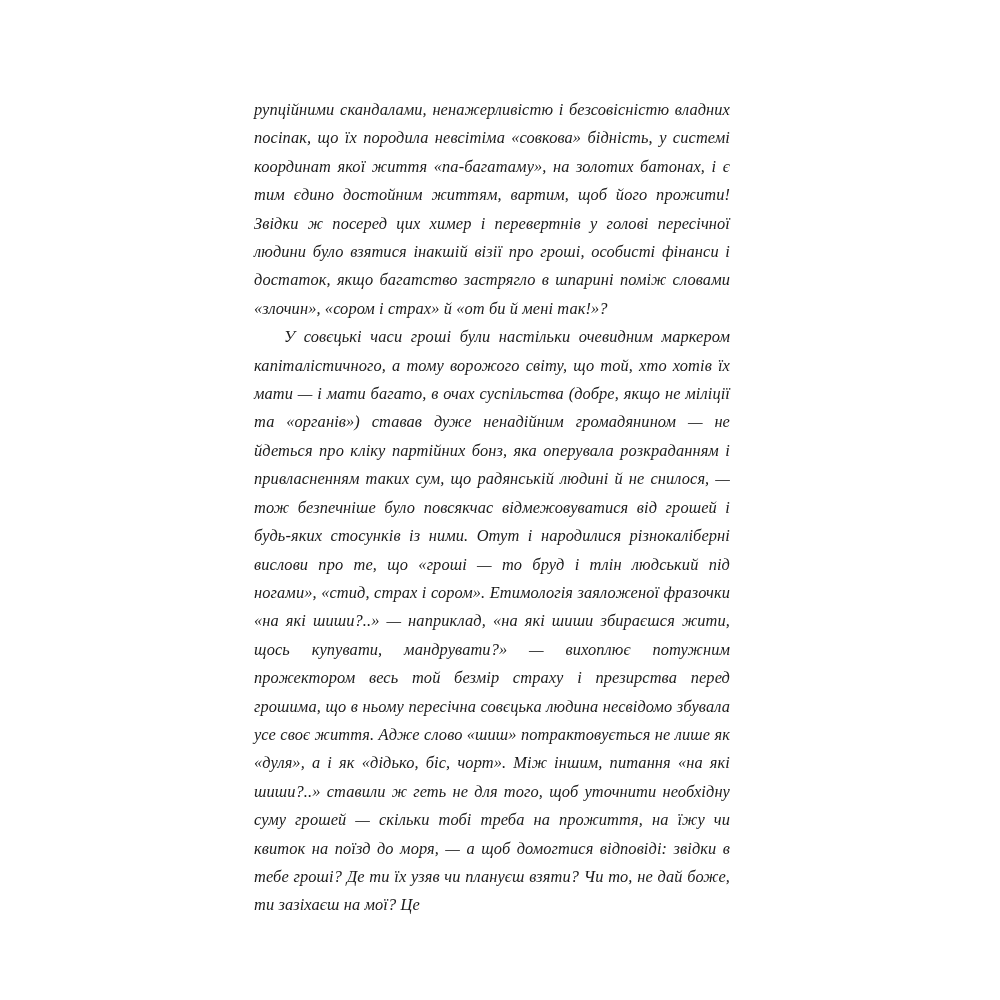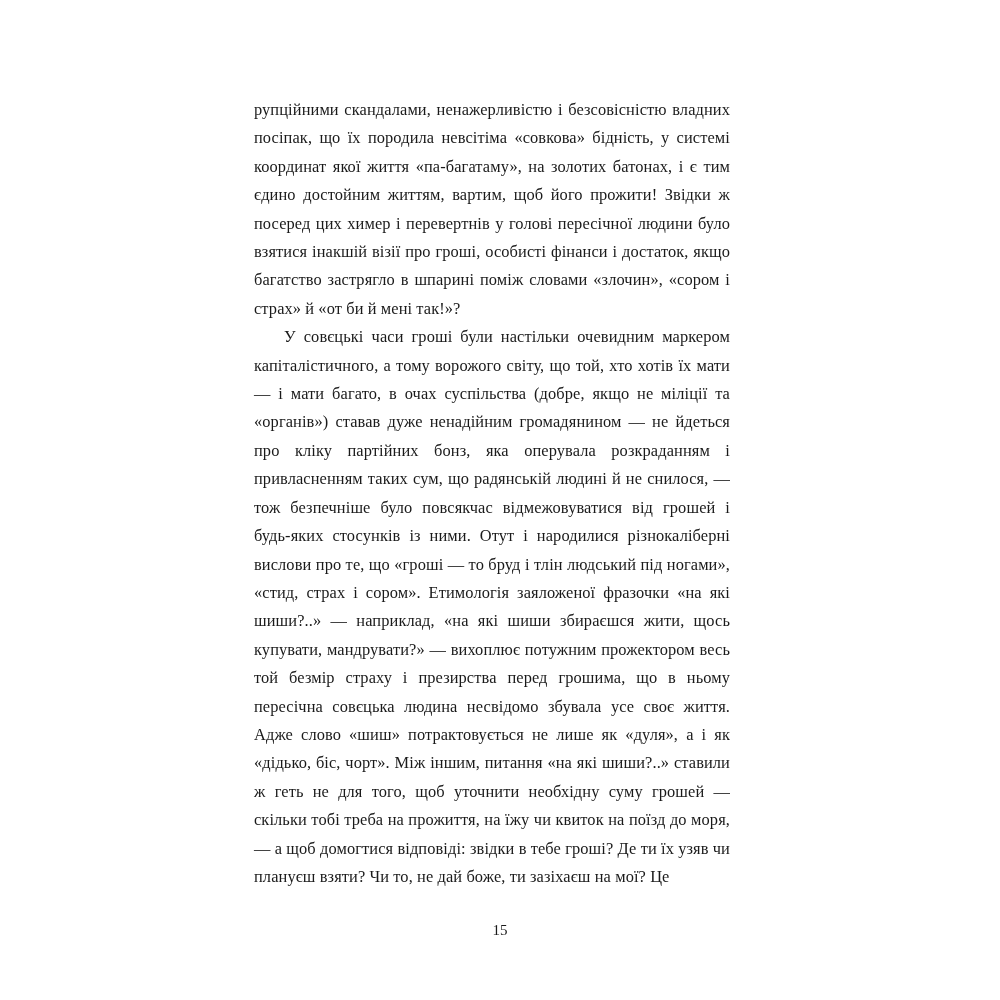--- a/index.html
+++ b/index.html
@@ -11,20 +11,21 @@
     width: 1000px;
     height: 1000px;
     overflow: hidden;
     font-family: "Liberation Serif", serif;
   }
   .page {
     position: relative;
     width: 1000px;
     height: 776px;
     background: #ffffff;
+    font-style: italic;
   }
   .text-column {
     position: absolute;
     left: 254px;
     top: 96px;
     width: 476px;
   }
   .para {
     margin: 0;
     font-size: 16.4px;
@@ -51,15 +52,14 @@
 </head>
 <body>
 
 <div class="page">
 
   <div class="text-column">
     <p class="para">рупційними скандалами, ненажерливістю і безсовісністю владних посіпак, що їх породила невсітіма «совкова» бідність, у системі координат якої життя «па-багатаму», на золотих батонах, і є тим єдино достойним життям, вартим, щоб його прожити! Звідки ж посеред цих химер і перевертнів у голові пересічної людини було взятися інакшій візії про гроші, особисті фінанси і достаток, якщо багатство застрягло в шпарині поміж словами «злочин», «сором і страх» й «от би й мені так!»?</p>
     <p class="para indented">У совєцькі часи гроші були настільки очевидним маркером капіталістичного, а тому ворожого світу, що той, хто хотів їх мати — і мати багато, в очах суспільства (добре, якщо не міліції та «органів») ставав дуже ненадійним громадянином — не йдеться про кліку партійних бонз, яка оперувала розкраданням і привласненням таких сум, що радянській людині й не снилося, — тож безпечніше було повсякчас відмежовуватися від грошей і будь-яких стосунків із ними. Отут і народилися різнокаліберні вислови про те, що «гроші — то бруд і тлін людський під ногами», «стид, страх і сором». Етимологія заяложеної фразочки «на які шиши?..» — наприклад, «на які шиши збираєшся жити, щось купувати, мандрувати?» — вихоплює потужним прожектором весь той безмір страху і презирства перед грошима, що в ньому пересічна совєцька людина несвідомо збувала усе своє життя. Адже слово «шиш» потрактовується не лише як «дуля», а і як «дідько, біс, чорт». Між іншим, питання «на які шиши?..» ставили ж геть не для того, щоб уточнити необхідну суму грошей — скільки тобі треба на прожиття, на їжу чи квиток на поїзд до моря, — а щоб домогтися відповіді: звідки в тебе гроші? Де ти їх узяв чи плануєш взяти? Чи то, не дай боже, ти зазіхаєш на мої? Це</p>
   </div>
 
-  <div class="page-number">15</div>
 
 </div>
 
 </body></html>

